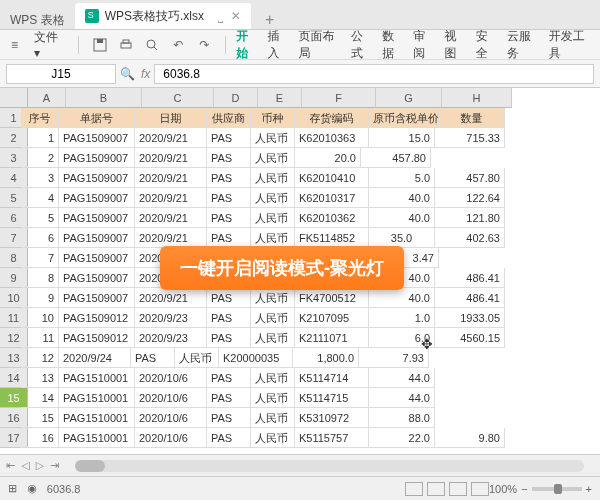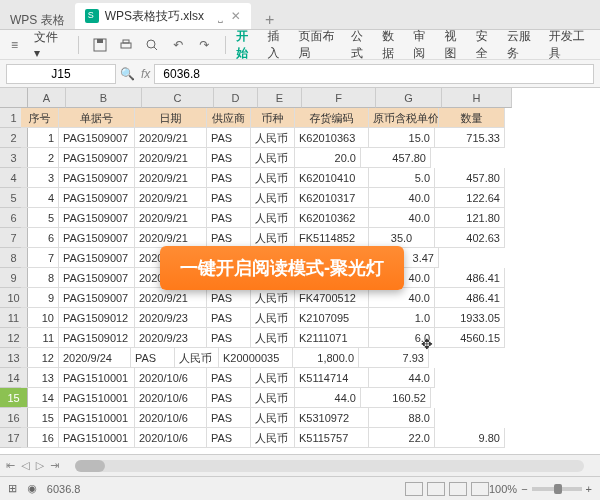--- a/index.html
+++ b/index.html
@@ -282,22 +282,22 @@
         <div class="cell" style="width: 44px;">人民币</div>
         <div class="cell" style="width: 74px;">K5114714</div>
         <div class="cell num" style="width: 66px;">44.0</div>
       </div>
       <div class="cell-row">
         <div class="cell num" style="width: 38px;">14</div>
         <div class="cell" style="width: 76px;">PAG1510001</div>
         <div class="cell" style="width: 72px;">2020/10/6</div>
         <div class="cell" style="width: 44px;">PAS</div>
         <div class="cell" style="width: 44px;">人民币</div>
+        <div class="cell" style="width: 74px;">K5114715</div>
         <div class="cell num" style="width: 66px;">44.0</div>
-        <div class="cell num" style="width: 70px;">160.52</div>
       </div>
       <div class="cell-row">
         <div class="cell num" style="width: 38px;">15</div>
         <div class="cell" style="width: 76px;">PAG1510001</div>
         <div class="cell" style="width: 72px;">2020/10/6</div>
         <div class="cell" style="width: 44px;">PAS</div>
         <div class="cell" style="width: 44px;">人民币</div>
         <div class="cell" style="width: 74px;">K5310972</div>
         <div class="cell num" style="width: 66px;">88.0</div>
       </div>

